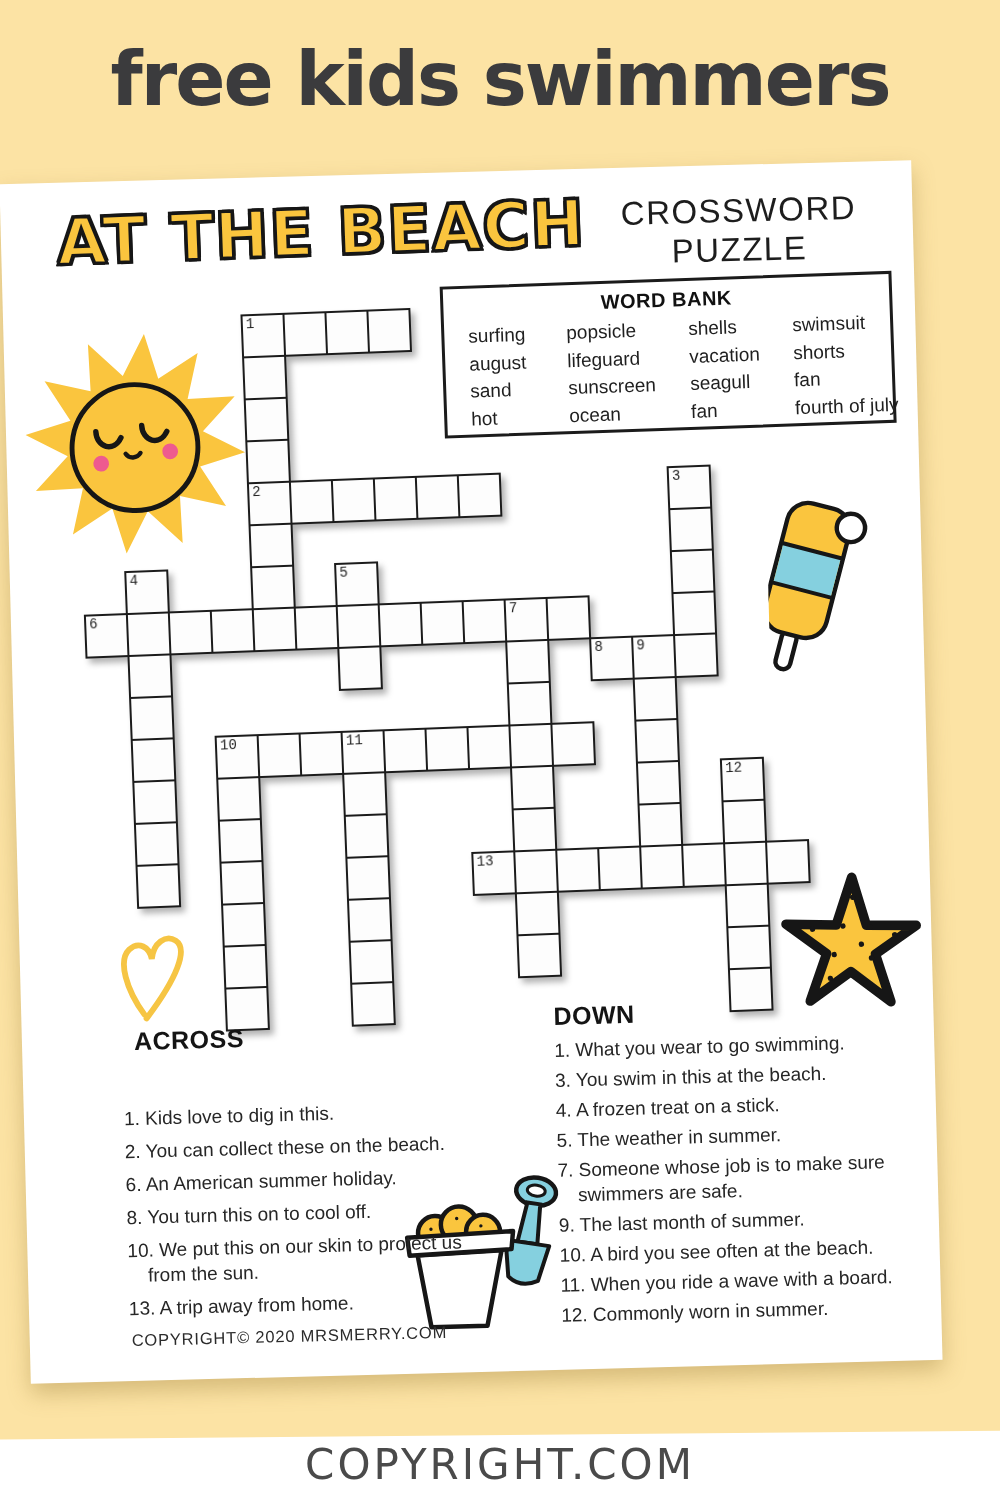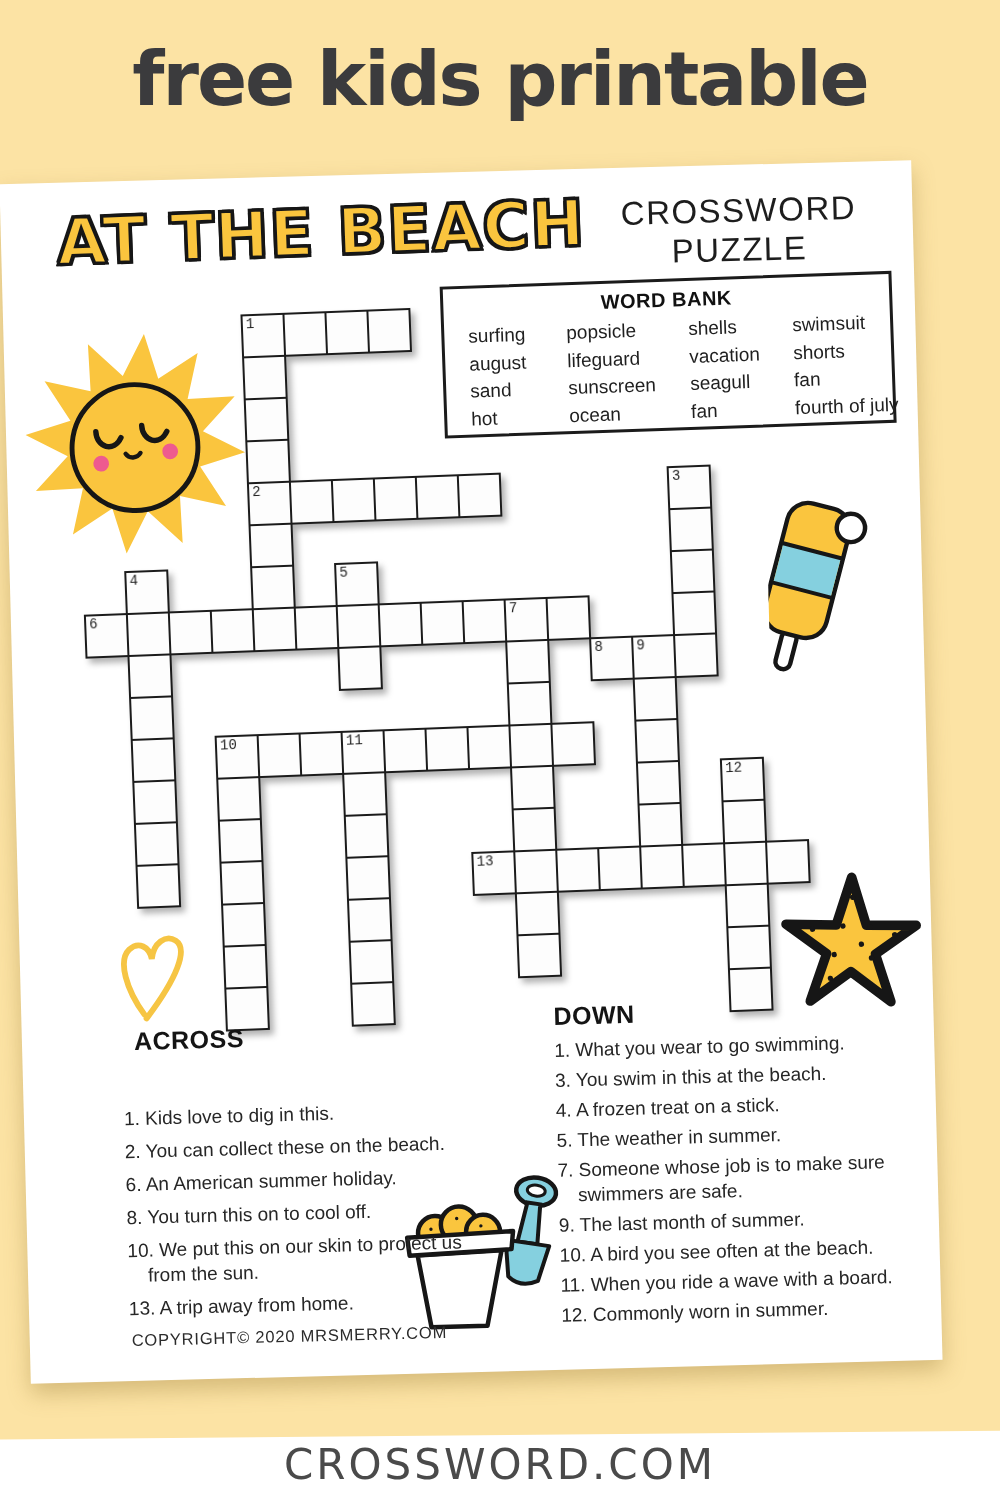--- a/index.html
+++ b/index.html
@@ -66,21 +66,21 @@
              color:#2b2b2b;font-weight:500;z-index:4;}
 
   .footer{position:absolute;left:0;top:1440px;width:1000px;text-align:center;font-size:42px;
           letter-spacing:3px;color:#4a4a4a;font-family:"DejaVu Sans",sans-serif;}
 </style>
 </head>
 <body>
 
 <div class="bg-band"></div>
 
-<div class="banner-title">free kids printable</div>
+<div class="banner-title">free kids swimmers</div>
 
 <div class="page">
 
   <div class="puzzle-title">AT THE BEACH</div>
 
   <div class="subtitle">
     <div>CROSSWORD</div>
     <div>PUZZLE</div>
   </div>
 
@@ -315,13 +315,13 @@
       <div class="clue">7. Someone whose job is to make sure swimmers are safe.</div>
       <div class="clue">9. The last month of summer.</div>
       <div class="clue">10. A bird you see often at the beach.</div>
       <div class="clue">11. When you ride a wave with a board.</div>
       <div class="clue">12. Commonly worn in summer.</div>
     </div>
 
   <div class="copyright">COPYRIGHT© 2020 MRSMERRY.COM</div>
 </div>
 
-<div class="footer">CROSSWORD.COM</div>
+<div class="footer">COPYRIGHT.COM</div>
 
 </body></html>

